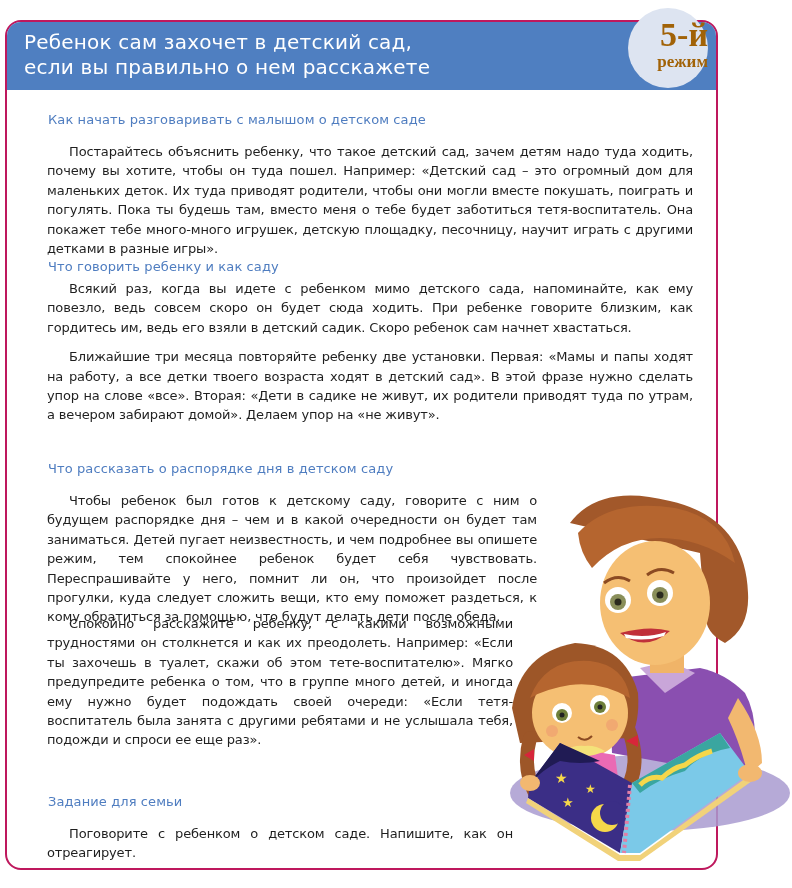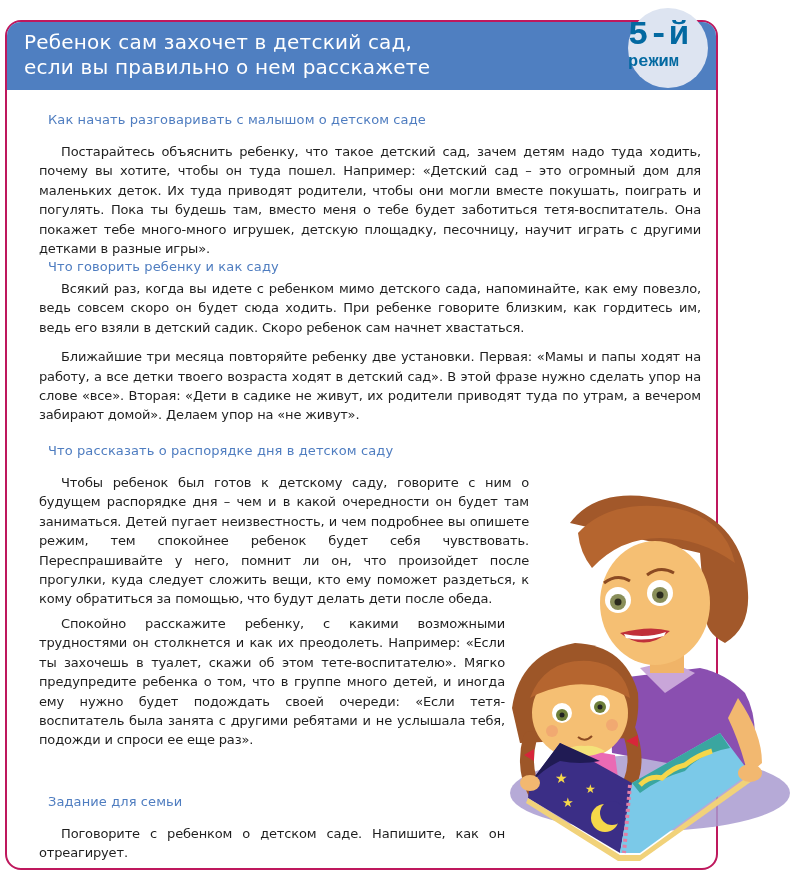--- a/index.html
+++ b/index.html
@@ -47,23 +47,23 @@
       margin: 0;
     }
     .day-badge {
       position: absolute;
       left: 624px;
       top: 4px;
       width: 80px;
       height: 80px;
       border-radius: 50%;
       background: #dde4f1;
-      text-align: left;
-      color: #0369a1;
-      font-family: Liberation Mono, monospace;
+      text-align: right;
+      color: #a16207;
+      font-family: Liberation Serif, serif;
       font-weight: bold;
     }
     .day-badge .num {
       display: block;
       font-size: 34px;
       line-height: 34px;
       padding-top: 10px;
     }
     .day-badge .word {
       display: block;
@@ -80,34 +80,34 @@
       color: #4f7dc0;
       font-family: "DejaVu Sans", sans-serif;
       font-size: 13px;
       font-weight: normal;
       margin: 0;
       padding-left: 9px;
       line-height: 24px;
       letter-spacing: 0.1px;
     }
     .para {
-      margin: 0;
+      margin: 8px;
       font-family: "DejaVu Sans", sans-serif;
       font-size: 13px;
       line-height: 19.4px;
       color: #1f1f1f;
       text-align: justify;
       text-indent: 22px;
       letter-spacing: -0.15px;
     }
     .s1 { position: absolute; top: 0; left: 0; width: 662px; }
     .s1 .para { margin-top: 10px; }
     .s2 { position: absolute; top: 147px; left: 0; width: 662px; }
     .s2 .para { margin-top: 10px; }
-    .s3 { position: absolute; top: 331px; left: 0; width: 662px; }
+    .s3 { position: absolute; top: 349px; left: 0; width: 662px; }
     .s3 .para { margin-top: 10px; }
     .s3 .p-narrow { width: 490px; }
     .s4 { position: absolute; top: 496px; left: 0; width: 662px; }
     .s4 .para { margin-top: 10px; width: 466px; }
     .s5 { position: absolute; top: 682px; left: 0; width: 662px; }
     .s5 .para { margin-top: 10px; width: 466px; }
 
     .illustration {
       position: absolute;
       left: 500px;

